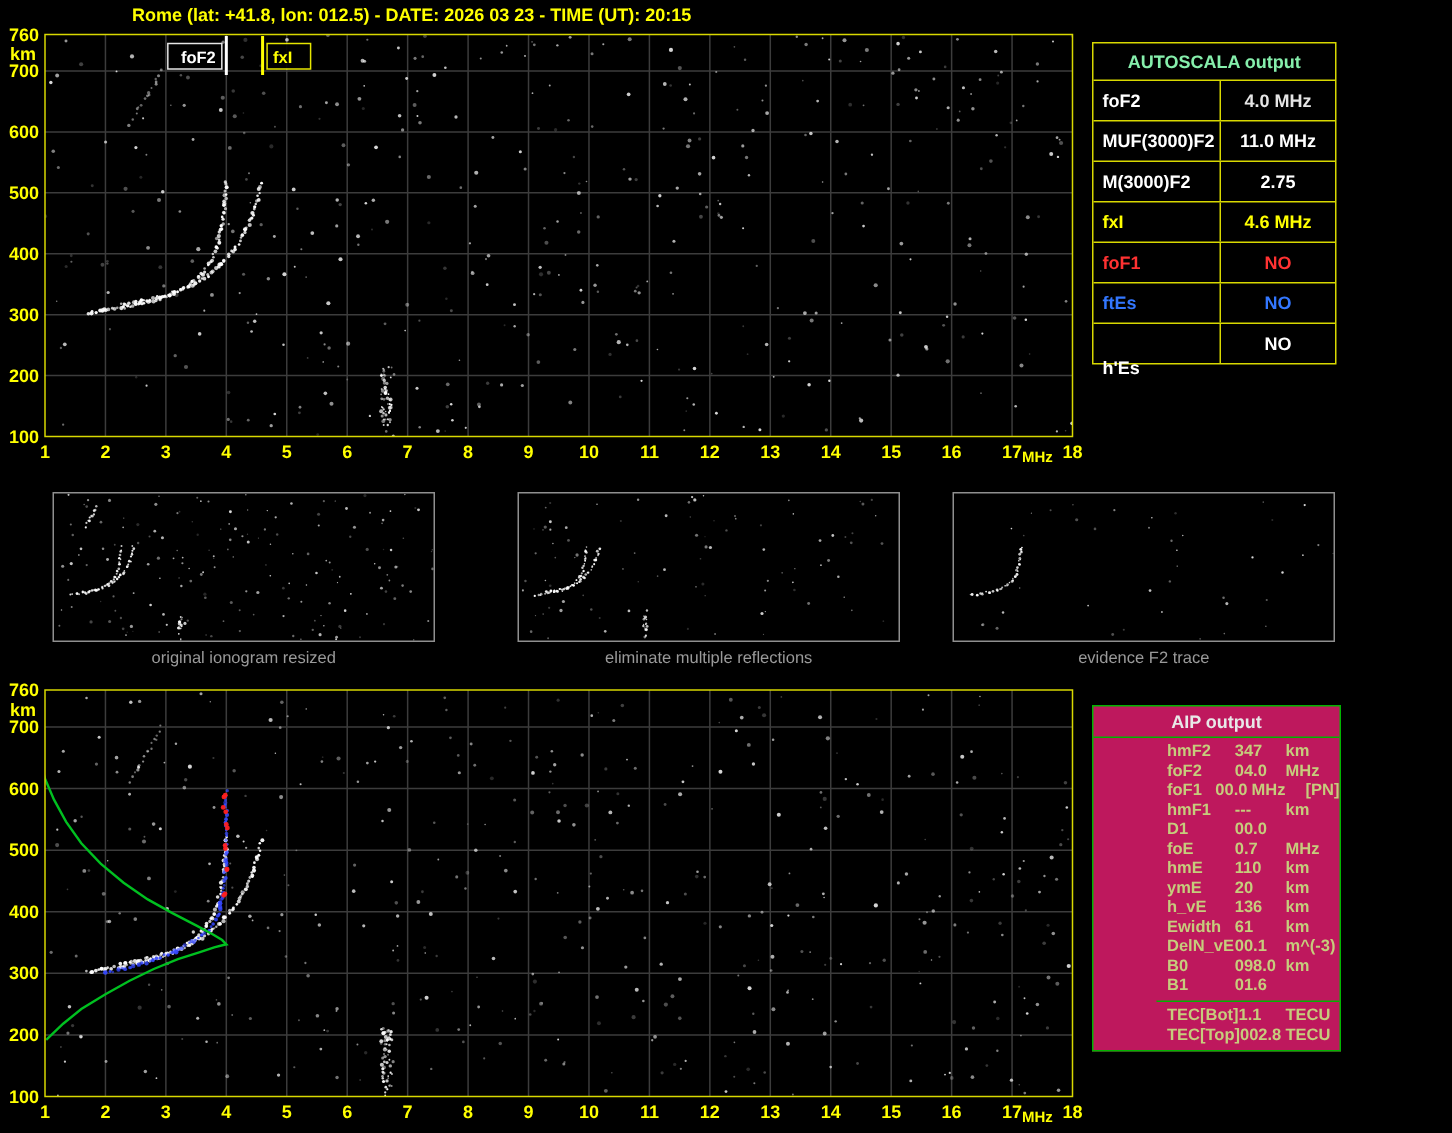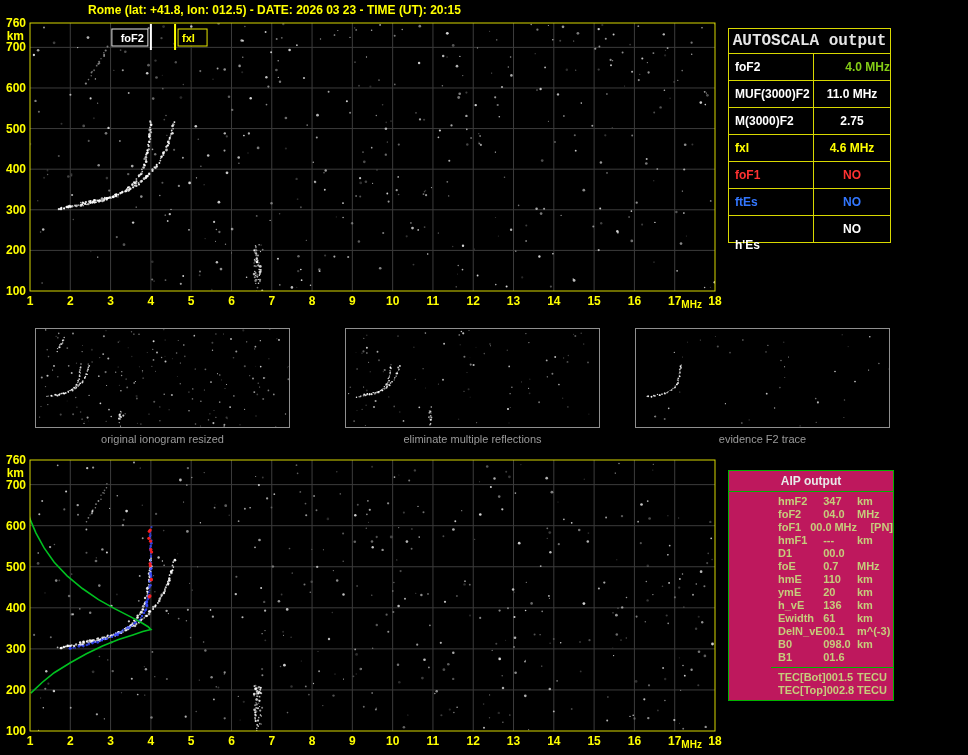--- a/index.html
+++ b/index.html
@@ -10,22 +10,22 @@
   #top-chart{top:16px;}
   #bottom-chart{top:455px;}
   .thumb{position:absolute;top:328px;width:255px;height:100px;border:1px solid #8f8f8f;
          box-sizing:border-box;background:#000;}
   #thumb-0{left:35px;} #thumb-1{left:345px;} #thumb-2{left:635px;}
   .thumb svg{display:block;}
   .thumb-caption{position:absolute;top:433px;width:255px;text-align:center;color:#9a9a9a;font-size:11px;}
   #caption-0{left:35px;} #caption-1{left:345px;} #caption-2{left:635px;}
   .autoscala{position:absolute;left:728px;top:28px;width:163px;border:1px solid #d8d800;
              box-sizing:border-box;background:#000;}
-  .at-title{height:24px;line-height:24px;text-align:center;color:#e5e5e5;font-weight:bold;
-            font-size:16px;border-bottom:1px solid #d8d800;font-family:Liberation Mono, monospace;}
+  .at-title{height:24px;line-height:24px;text-align:center;color:#86efac;font-weight:bold;
+            font-size:12px;border-bottom:1px solid #d8d800;}
   .at-row{display:flex;height:26px;line-height:26px;border-bottom:1px solid #d8d800;
           font-size:12px;font-weight:bold;}
   .at-row:last-child{border-bottom:none;}
   .at-label{width:84px;padding-left:6px;box-sizing:border-box;white-space:nowrap;}
   .at-value{flex:1;text-align:center;border-left:1px solid #d8d800;white-space:nowrap;}
   .aip{position:absolute;left:728px;top:470px;width:166px;border:1px solid #00b400;
        box-sizing:border-box;background:#be185d;padding-bottom:3px;}
   .aip-title{height:20px;line-height:20px;text-align:center;color:#e8e8e8;font-size:12px;
              font-weight:bold;border-bottom:1px solid #00b400;margin-bottom:3px;}
   .aip-row{display:flex;height:13px;line-height:13px;font-size:11px;font-weight:bold;
@@ -758,21 +758,21 @@
       <line x1="175.05882352941174" y1="8" x2="175.05882352941174" y2="34" stroke="#ffff00" stroke-width="2"></line>
       <rect x="178.05882352941174" y="13" width="29" height="17" fill="#000" stroke="#ffff00" stroke-width="1" opacity="0.9"></rect>
       <text x="182.05882352941174" y="26" text-anchor="start" font-size="11" fill="#ffff00" font-family="&quot;Liberation Sans&quot;, sans-serif" font-weight="bold">fxI</text>
     </svg>
 
   <div class="autoscala">
     <div class="at-title">AUTOSCALA output</div>
     <div id="autoscala-rows">
         <div class="at-row">
           <span class="at-label" style="color: rgb(255, 255, 255);">foF2</span>
-          <span class="at-value" style="color: #84cc16; text-align: right;">4.0 MHz</span>
+          <span class="at-value" style="color: #e5e5e5;">4.0 MHz</span>
         </div>
         <div class="at-row">
           <span class="at-label" style="color: rgb(255, 255, 255);">MUF(3000)F2</span>
           <span class="at-value" style="color: rgb(255, 255, 255);">11.0 MHz</span>
         </div>
         <div class="at-row">
           <span class="at-label" style="color: rgb(255, 255, 255);">M(3000)F2</span>
           <span class="at-value" style="color: rgb(255, 255, 255);">2.75</span>
         </div>
         <div class="at-row">
@@ -2230,21 +2230,21 @@
         </div>
         <div class="aip-row">
           <span class="aip-name">B1</span>
           <span class="aip-value">01.6</span>
           <span class="aip-unit"></span>
           <span class="aip-extra"></span>
         </div>
         <div class="aip-sep"></div>
         <div class="aip-row">
           <span class="aip-name">TEC[Bot]</span>
-          <span class="aip-value">001.5</span>
+          <span class="aip-value">1.1</span>
           <span class="aip-unit">TECU</span>
           <span class="aip-extra"></span>
         </div>
         <div class="aip-row">
           <span class="aip-name">TEC[Top]</span>
           <span class="aip-value">002.8</span>
           <span class="aip-unit">TECU</span>
           <span class="aip-extra"></span>
         </div>
       </div>

